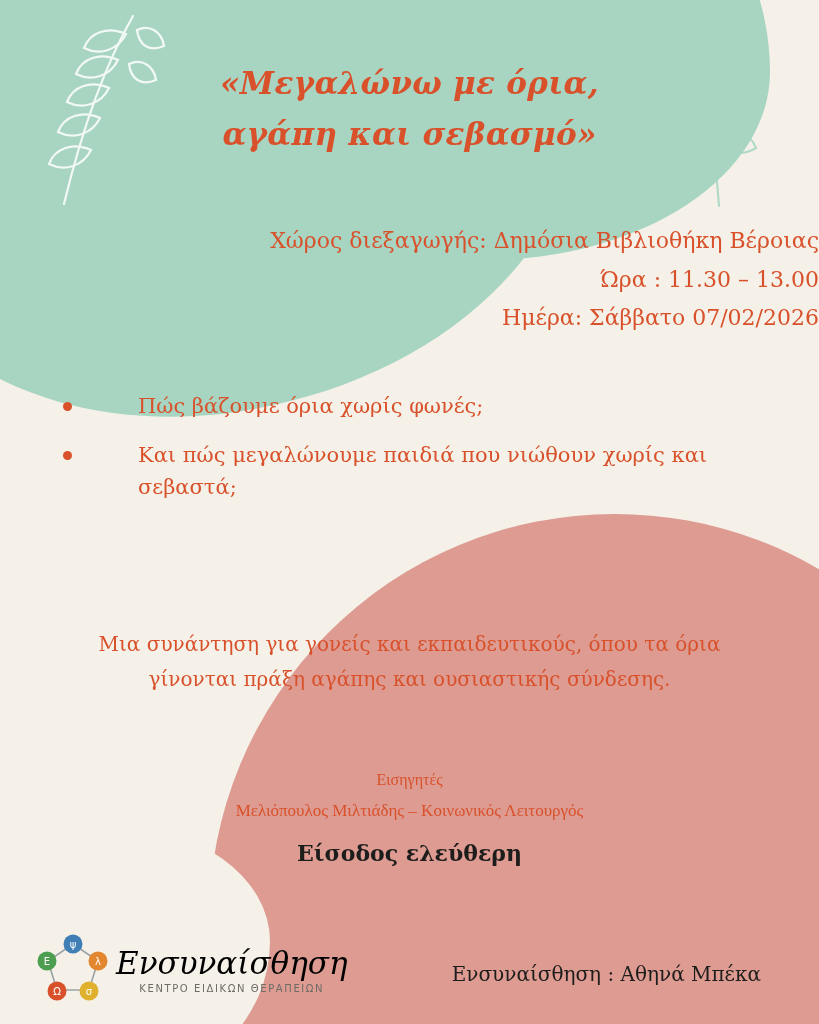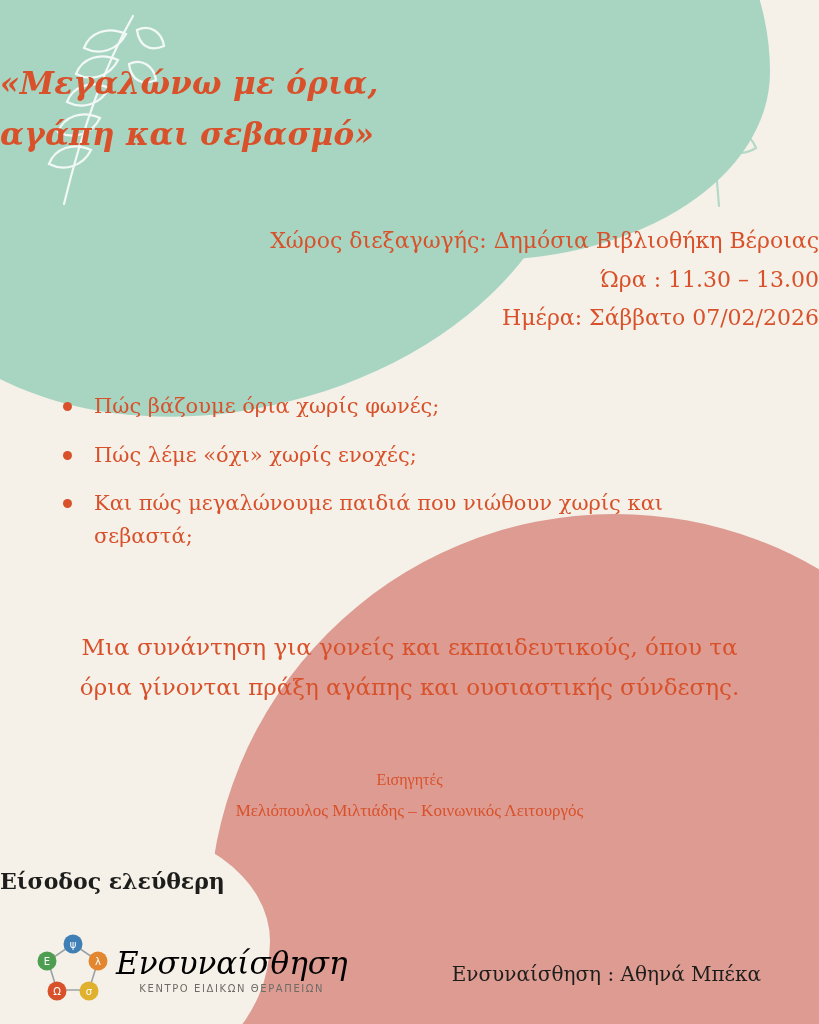--- a/index.html
+++ b/index.html
@@ -94,20 +94,21 @@
     width: 819px;
     height: 1024px;
     box-sizing: border-box;
   }
 
   .title {
     position: absolute;
     top: 58px;
     left: 0;
     right: 0;
+    text-align: center;
     color: #d8512b;
     font-family: "DejaVu Serif", serif;
     font-size: 31px;
     font-style: italic;
     font-weight: bold;
     line-height: 1.65;
     letter-spacing: 0.3px;
   }
   .title .l2 { display: block; }
 
@@ -130,20 +131,21 @@
     right: 55px;
     color: #d8512b;
     font-family: "DejaVu Serif", serif;
     font-size: 21px;
     line-height: 1.55;
   }
   .bullet {
     display: flex;
     align-items: flex-start;
     margin-bottom: 16px;
+    gap: 44px;
   }
   .bullet .dot {
     flex: 0 0 auto;
     width: 9px;
     height: 9px;
     border-radius: 50%;
     background: #d8512b;
     margin: 12px 22px 0 8px;
   }
   .bullet .btext {
@@ -151,42 +153,43 @@
   }
 
   .paragraph {
     position: absolute;
     top: 627px;
     left: 62px;
     right: 62px;
     text-align: center;
     color: #d8512b;
     font-family: "DejaVu Serif", serif;
-    font-size: 23px;
+    font-size: 20px;
     line-height: 1.75;
   }
 
   .speakers {
     position: absolute;
     top: 765px;
     left: 0;
     right: 0;
     text-align: center;
     color: #d8512b;
     font-family: Liberation Serif, serif;
     font-size: 17px;
     line-height: 1.85;
   }
   .speakers .heading { font-size: 16px; }
 
   .free-entry {
     position: absolute;
-    top: 868px;
+    top: 840px;
     left: 0;
     right: 0;
+    text-align: center;
     color: #1d1d1b;
     font-family: "DejaVu Serif", serif;
     font-size: 22px;
     font-weight: bold;
   }
 
   .organizer {
     position: absolute;
     bottom: 38px;
     right: 58px;
@@ -273,24 +276,20 @@
     <div class="details">
       <div>Χώρος διεξαγωγής: Δημόσια Βιβλιοθήκη Βέροιας</div>
       <div>Ώρα : 11.30 – 13.00</div>
       <div>Ημέρα: Σάββατο 07/02/2026</div>
     </div>
 
     <div class="bullets">
       <div class="bullet">
         <span class="dot"></span>
         <span class="btext">Πώς βάζουμε όρια χωρίς φωνές;</span>
-      </div>
-      <div class="bullet">
-        <span class="dot"></span>
-        <span class="btext">Πώς λέμε «όχι» χωρίς ενοχές;</span>
       </div>
       <div class="bullet">
         <span class="dot"></span>
         <span class="btext">Και πώς μεγαλώνουμε παιδιά που νιώθουν χωρίς και σεβαστά;</span>
       </div>
     </div>
 
     <div class="paragraph">Μια συνάντηση για γονείς και εκπαιδευτικούς, όπου τα όρια γίνονται πράξη αγάπης και ουσιαστικής σύνδεσης.</div>
 
     <div class="speakers">

